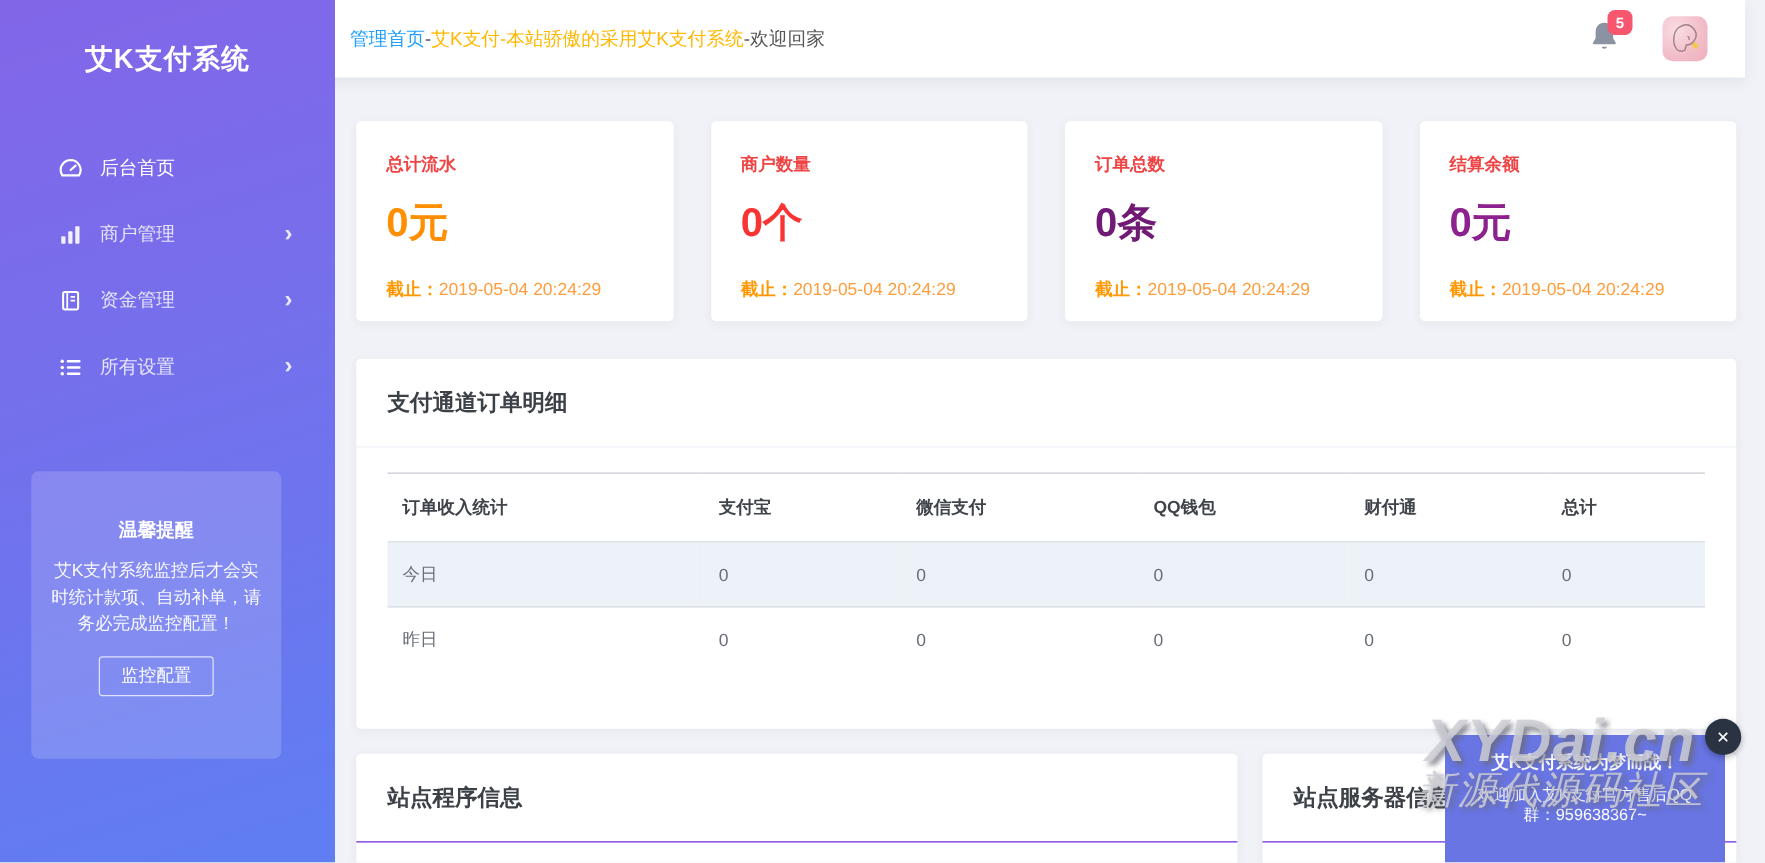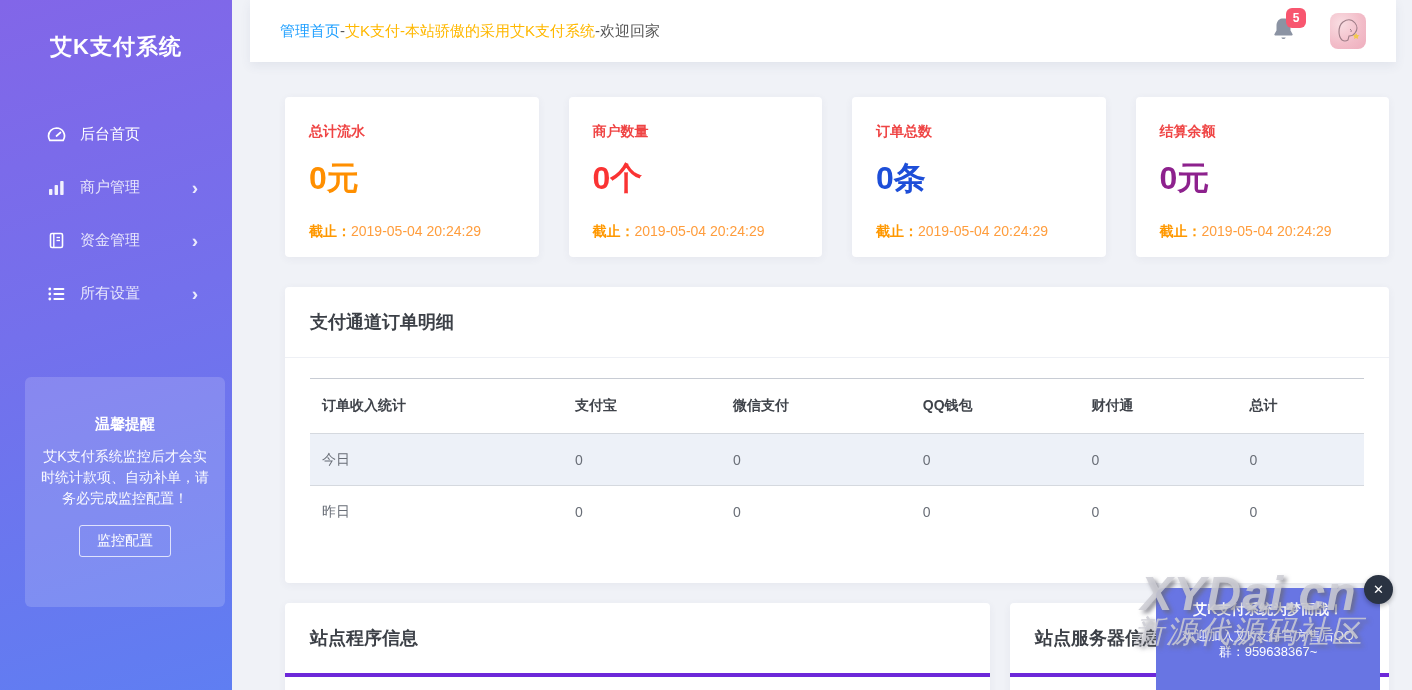--- a/index.html
+++ b/index.html
@@ -3,21 +3,21 @@
 <meta charset="utf-8">
 <style>
   * { margin:0; padding:0; box-sizing:border-box; }
   html,body { width:1412px; height:690px; overflow:hidden; }
   body {
     font-family:"Liberation Sans","DejaVu Sans",sans-serif;
     background:#f0f2f7; position:relative;
   }
   
   .sidebar {
-    position:absolute; left:0; top:0; width:232px; height:690px;
+    position:absolute; left:0; top:0; width:268px; height:690px;
     background:linear-gradient(163deg,#8266e8 0%,#7470ec 45%,#5f7ef2 100%);
     color:#fff; z-index:20;
   }
   .logo {
     text-align:center; font-size:22px; font-weight:bold; letter-spacing:1px;
     padding-top:32px; color:#fff;
   }
   .nav { margin-top:46px;padding-left:10px; }
   .menu-item {
     position:relative; height:53px; display:flex; align-items:center;
@@ -72,21 +72,21 @@
     padding:35px 23px 0 35px; overflow:hidden;
   }
   .stats-row { display:flex; gap:30px; }
   .stat-card {
     flex:1; height:160px; background:#fff; border-radius:4px;
     box-shadow:0 2px 8px rgba(60,70,100,0.06); padding:26px 24px;
   }
   .stat-title { font-size:14px; color:#ef4444;font-weight:bold; }
   .stat-value { font-size:32px; font-weight:bold; margin-top:16px; }
   .c-orange { color:#ff8f00; } .c-red { color:#fa3333; }
-  .c-blue { color:#1d4ed8; } .c-purple { color:#8d218d; }
+  .c-blue { color:#701a75; } .c-purple { color:#8d218d; }
   .stat-date { margin-top:22px; font-size:14px; color:#ff9d3d; }
   .stat-date b { color:#ff9800; font-weight:bold; }
   .panel {
     background:#fff; border-radius:4px; box-shadow:0 2px 8px rgba(60,70,100,0.06);
     margin-top:30px;
   }
   .panel-head { padding:23px 25px; border-bottom:1px solid #eef0f5; }
   .panel-title { font-size:18px; font-weight:bold; color:#3c4047; }
   .table-wrap { padding:20px 25px 45px; }
   table { width:100%; border-collapse:collapse; font-size:14px; }
@@ -94,21 +94,21 @@
   th { text-align:left; font-weight:bold; color:#3f434a; height:55px; padding-left:12px; }
   td { height:52px; padding-left:12px; color:#696e77; }
   tr.hl { background:#edf1f8; border-bottom:1px solid #d5d9df; }
   th:nth-child(1),td:nth-child(1){width:24%;} th:nth-child(2),td:nth-child(2){width:15%;}
   th:nth-child(3),td:nth-child(3){width:18%;} th:nth-child(4),td:nth-child(4){width:16%;}
   th:nth-child(5),td:nth-child(5){width:15%;} th:nth-child(6),td:nth-child(6){width:12%;}
   .bottom-row { display:flex; gap:20px; margin-top:20px; }
   .bottom-panel { background:#fff; border-radius:4px; box-shadow:0 2px 8px rgba(60,70,100,0.06); height:130px; }
   .bp-left { width:705px; }
   .bp-right { flex:1; }
-  .bp-head { padding:23px 25px; border-bottom:4px solid #6d28d9; }
+  .bp-head { padding:23px 25px; border-bottom:1px solid #6d28d9; }
   
   .popup {
     position:absolute; right:32px; top:588px; width:224px; height:102px;
     background:#6875e3; border-radius:8px 8px 0 0; z-index:50;
     color:#fff; text-align:center; padding:13px 16px;
   }
   .popup-title { font-size:14px; font-weight:bold; }
   .popup-body { font-size:13px; line-height:16px; margin-top:9px; }
   .popup-close {
     position:absolute; right:19px; top:575px; width:29px; height:29px;

